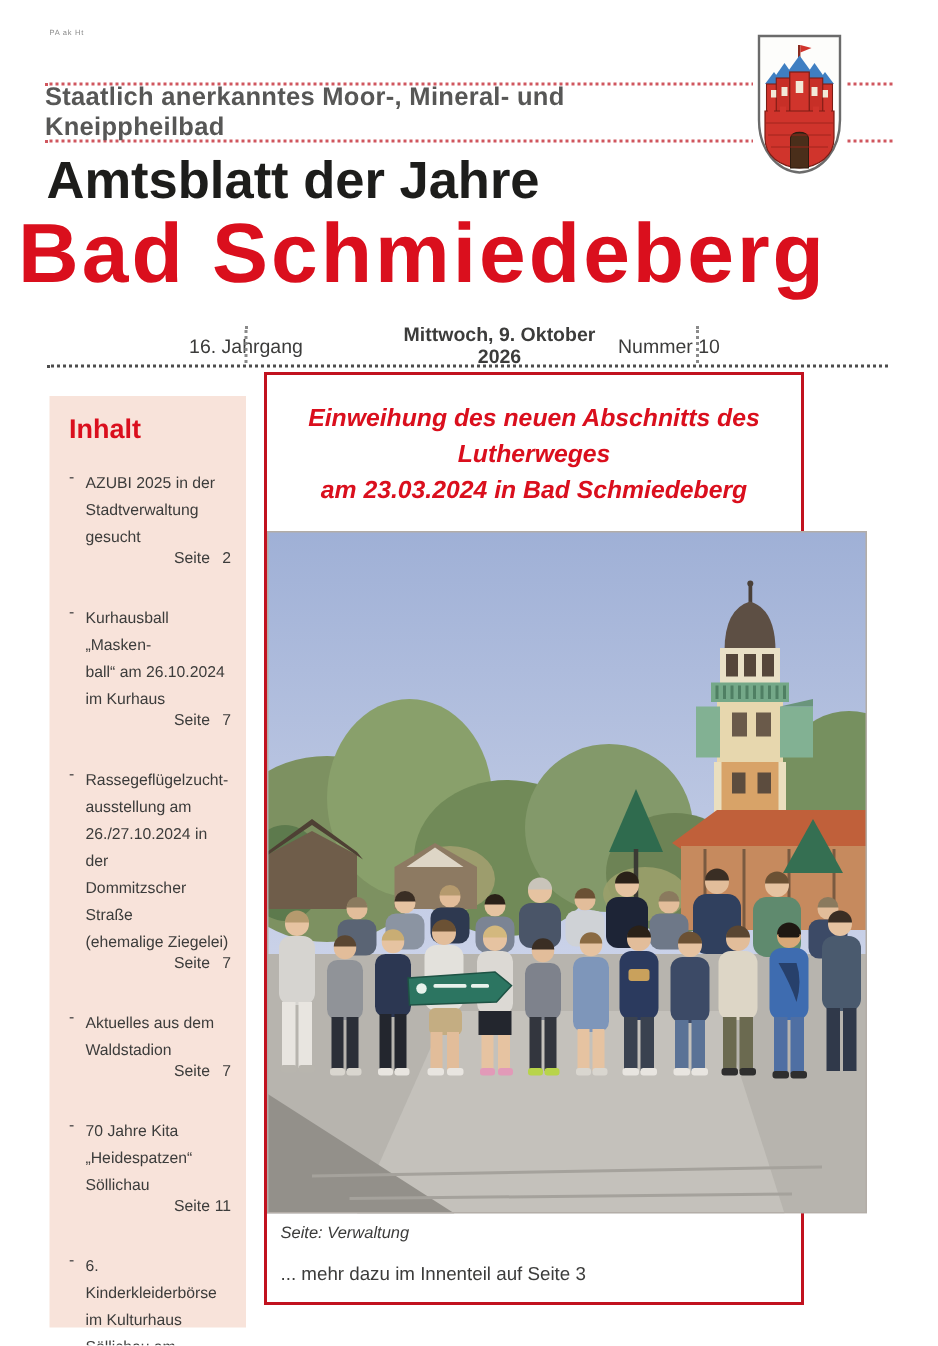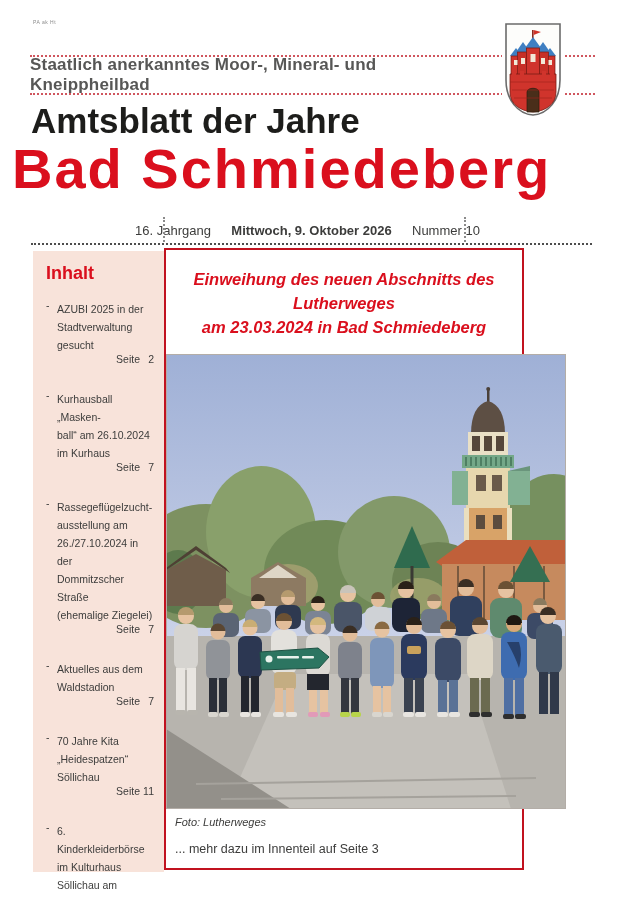--- a/index.html
+++ b/index.html
@@ -31,49 +31,49 @@
     color:#1d1d1b; letter-spacing:0;
   }
   .title2 {
     position:absolute; left:12px; top:136px; font-size:56px; font-weight:bold;
     color:#da0f1d; letter-spacing:2px;
   }
   .issue-row {
     position:absolute; left:31px; top:221px; width:561px; height:18px;
     display:flex; align-items:center; font-size:13px; color:#3c3c3b;
   }
-  .issue-row .vol { width:180px; text-align:right; }
+  .issue-row .vol { width:180px; text-align:center;margin-left:43px; }
   .issue-row .date { flex:1; text-align:center; font-weight:bold; }
   .issue-row .num { width:180px; text-align:left; }
   .vsep { position:absolute; top:217px; height:25px; width:0;
     border-left:2px dotted #8a8a8a; }
   .vsep.s1 { left:163px; } .vsep.s2 { left:464px; }
   .issue-rule {
     position:absolute; left:31px; top:243px; width:561px; height:0;
     border-top:2px dotted #4d4d4d;
   }
   .sidebar {
-    position:absolute; left:33px; top:251px; width:131px; height:621px;
+    position:absolute; left:33px; top:264px; width:131px; height:621px;
     background:#f8e3da; padding:12px 9px 8px 13px;
     display:flex; flex-direction:column;
   }
   .sidebar h2 { font-size:18px; color:#da0f1d; font-weight:bold; margin-bottom:15px; }
   .toc-item { display:flex; margin-bottom:24px; }
   .toc-item .dash { width:11px; font-size:10.5px; color:#3c3c3b; flex:0 0 auto; }
   .toc-item .body { flex:1; }
   .toc-item .lines {
     font-size:10.5px; line-height:14.5px; color:#3c3c3b; white-space:pre-line;
   }
   .toc-item .pageline {
     display:flex; justify-content:flex-end; font-size:10.5px; color:#3c3c3b;
     margin-top:0; padding-right:1px;
   }
   .toc-item .pageline .pnum { min-width:14px; text-align:right; }
   .article {
-    position:absolute; left:164px; top:248px; width:360px; height:622px;
+    position:absolute; left:176px; top:248px; width:360px; height:622px;
     border:2px solid #c1121f; background:#ffffff;
   }
   .headline {
     margin-top:17px; text-align:center; color:#da0f1d; font-weight:bold;
     font-style:italic; font-size:16.5px; line-height:24px;
   }
   .photo-frame {
     margin:15px auto 0 auto; width:400px; height:455px; position:relative;
   }
   .photo-frame svg { display:block; width:400px; height:455px; }
@@ -499,17 +499,17 @@
           <polygon points="94,298 152,294 163,303 153,314 95,316" fill="#2c7561" stroke="#1e5244" stroke-width="1"></polygon>
           <circle cx="103" cy="305" r="3.5" fill="#e8f2ec"></circle>
           <rect x="111" y="302" width="22" height="2.5" rx="1" fill="#e8f2ec"></rect>
           <rect x="136" y="302" width="12" height="2.5" rx="1" fill="#e8f2ec"></rect>
         </g>
 
         <rect x="0.5" y="0.5" width="399" height="454" fill="none" stroke="#b3ada7" stroke-width="1"></rect>
       </svg>
     </div>
 
-    <div class="photo-credit">Foto: Lutherweges</div>
+    <div class="photo-credit">Seite: Verwaltung</div>
     <div class="more-text">... mehr dazu im Innenteil auf Seite 3</div>
   </div>
 
 </div>
 
 </body></html>

